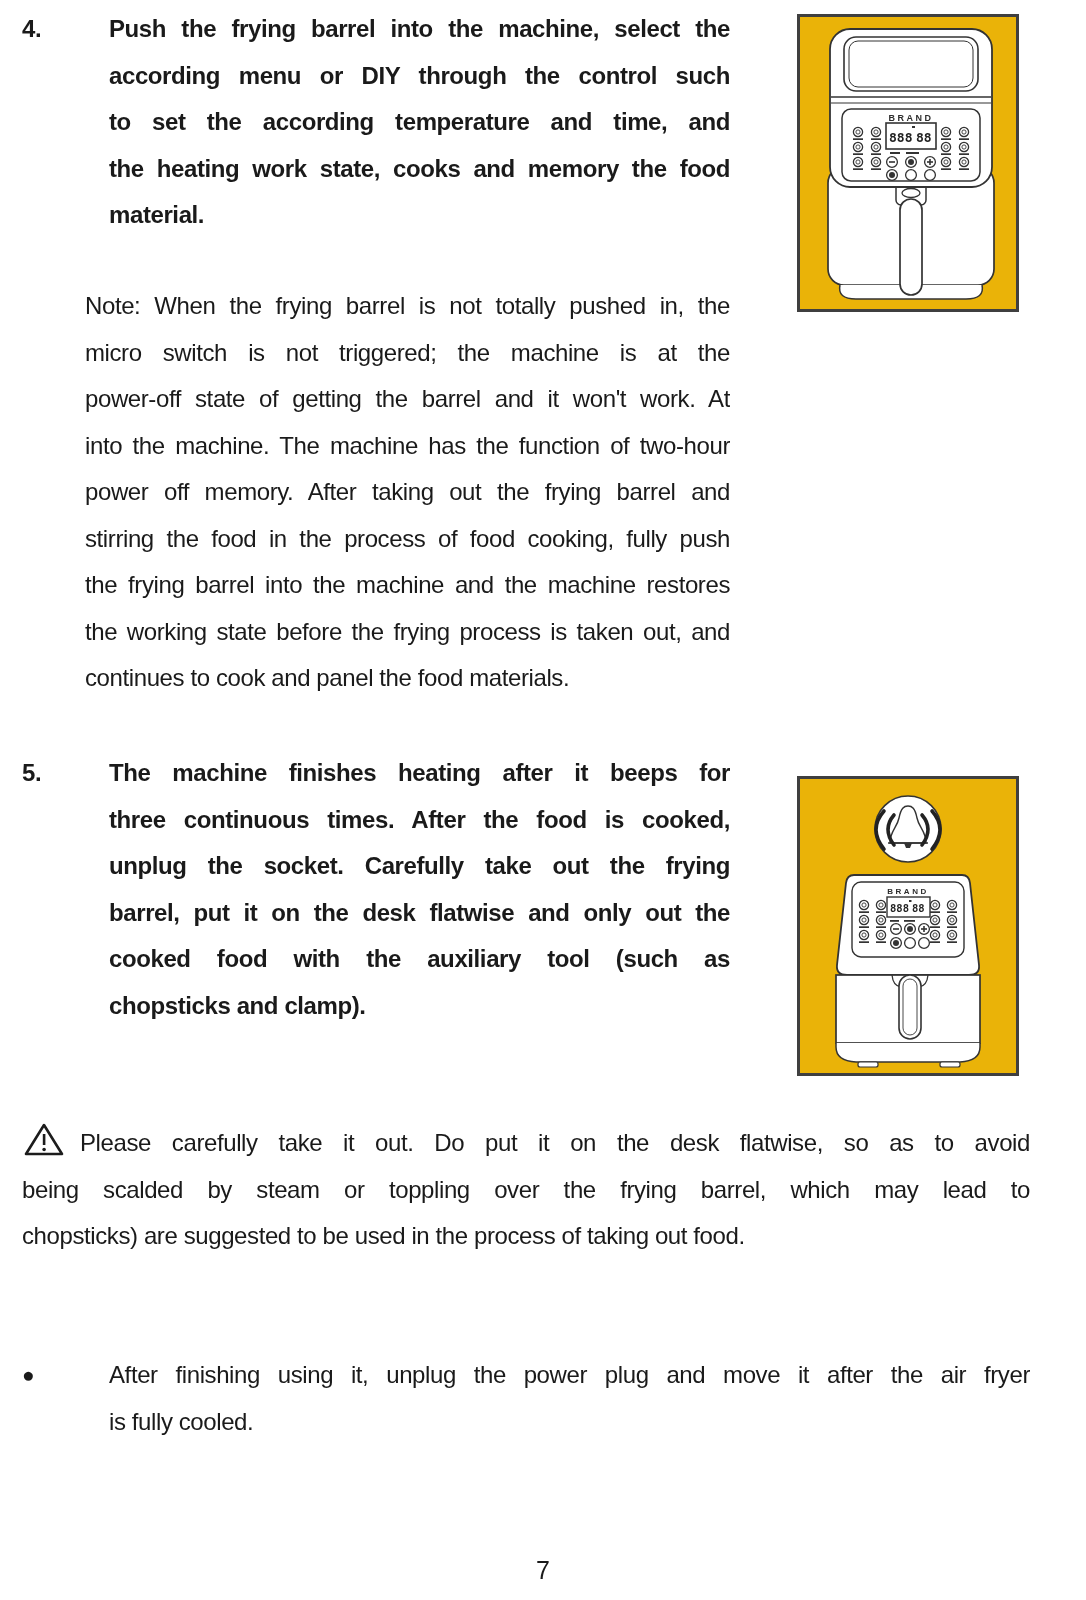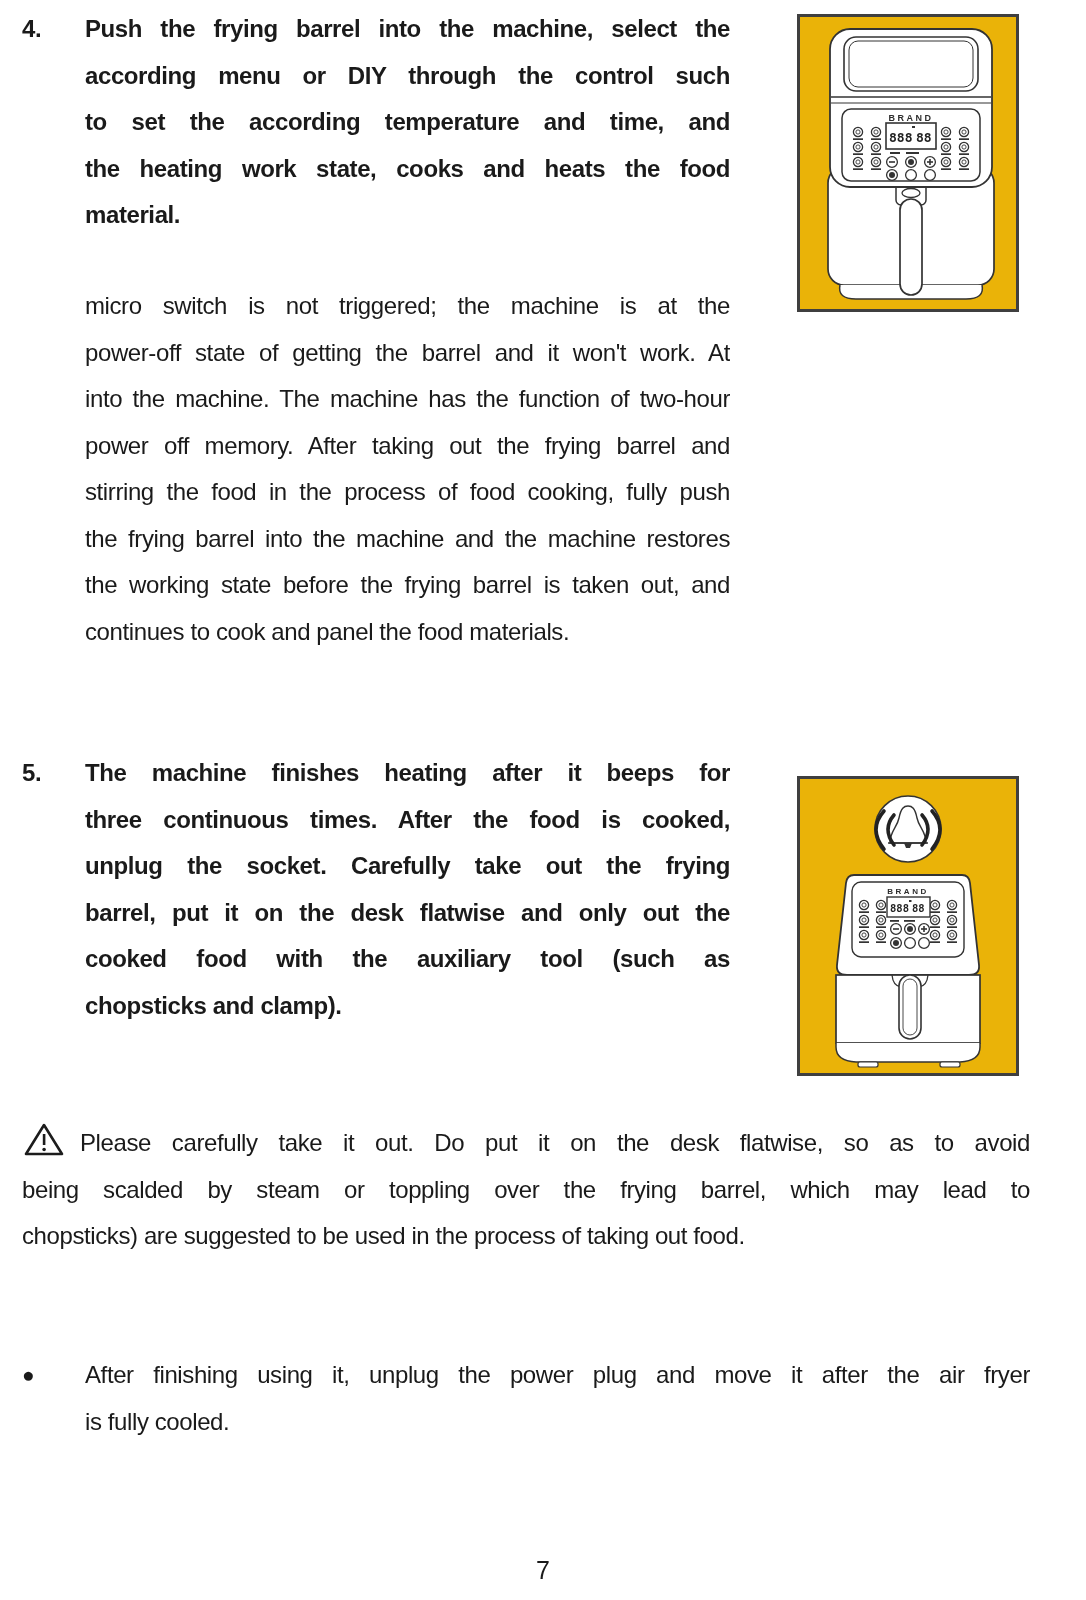--- a/index.html
+++ b/index.html
@@ -11,21 +11,21 @@
     color:#1a1a1a;
     overflow:hidden;
     margin:0 auto;
   }
   .step{position:absolute;display:flex;}
   .num{
     width:63px;flex:0 0 63px;
     font-weight:bold;font-size:24px;line-height:46.5px;
     letter-spacing:-0.4px;
   }
-  .lines{flex:1;}
+  .lines{flex:1;margin-left:24px;}
   .tl{
     height:46.5px;line-height:46.5px;
     font-size:24px;letter-spacing:-0.4px;
     text-align:justify;text-align-last:justify;
     overflow:hidden;
   }
   .tl.last{text-align:center;text-align-last:left;}
   .b .tl, .b.num{font-weight:bold;}
   .bold{font-weight:bold;}
 
@@ -90,33 +90,34 @@
 </svg>
 
 <div class="page">
 
   <div class="step" id="step4">
     <div class="num">4.</div>
     <div class="lines b">
       <div class="tl bold">Push the frying barrel into the machine, select the</div>
       <div class="tl bold">according menu or DIY through the control such</div>
       <div class="tl bold">to set the according temperature and time, and</div>
-      <div class="tl bold">the heating work state, cooks and heats the food</div>
+      <div class="tl bold">the heating work state, cooks and memory the food</div>
       <div class="tl bold last">material.</div>
     </div>
   </div>
 
   <div id="note">
+    <div class="tl">Note: When the frying barrel is not totally pushed in, the</div>
     <div class="tl">micro switch is not triggered; the machine is at the</div>
     <div class="tl">power-off state of getting the barrel and it won't work. At</div>
     <div class="tl">into the machine. The machine has the function of two-hour</div>
     <div class="tl">power off memory. After taking out the frying barrel and</div>
     <div class="tl">stirring the food in the process of food cooking, fully push</div>
     <div class="tl">the frying barrel into the machine and the machine restores</div>
-    <div class="tl">the working state before the frying barrel is taken out, and</div>
+    <div class="tl">the working state before the frying process is taken out, and</div>
     <div class="tl last">continues to cook and panel the food materials.</div>
   </div>
 
   <div class="step" id="step5">
     <div class="num">5.</div>
     <div class="lines b">
       <div class="tl bold">The machine finishes heating after it beeps for</div>
       <div class="tl bold">three continuous times. After the food is cooked,</div>
       <div class="tl bold">unplug the socket. Carefully take out the frying</div>
       <div class="tl bold">barrel, put it on the desk flatwise and only out the</div>

